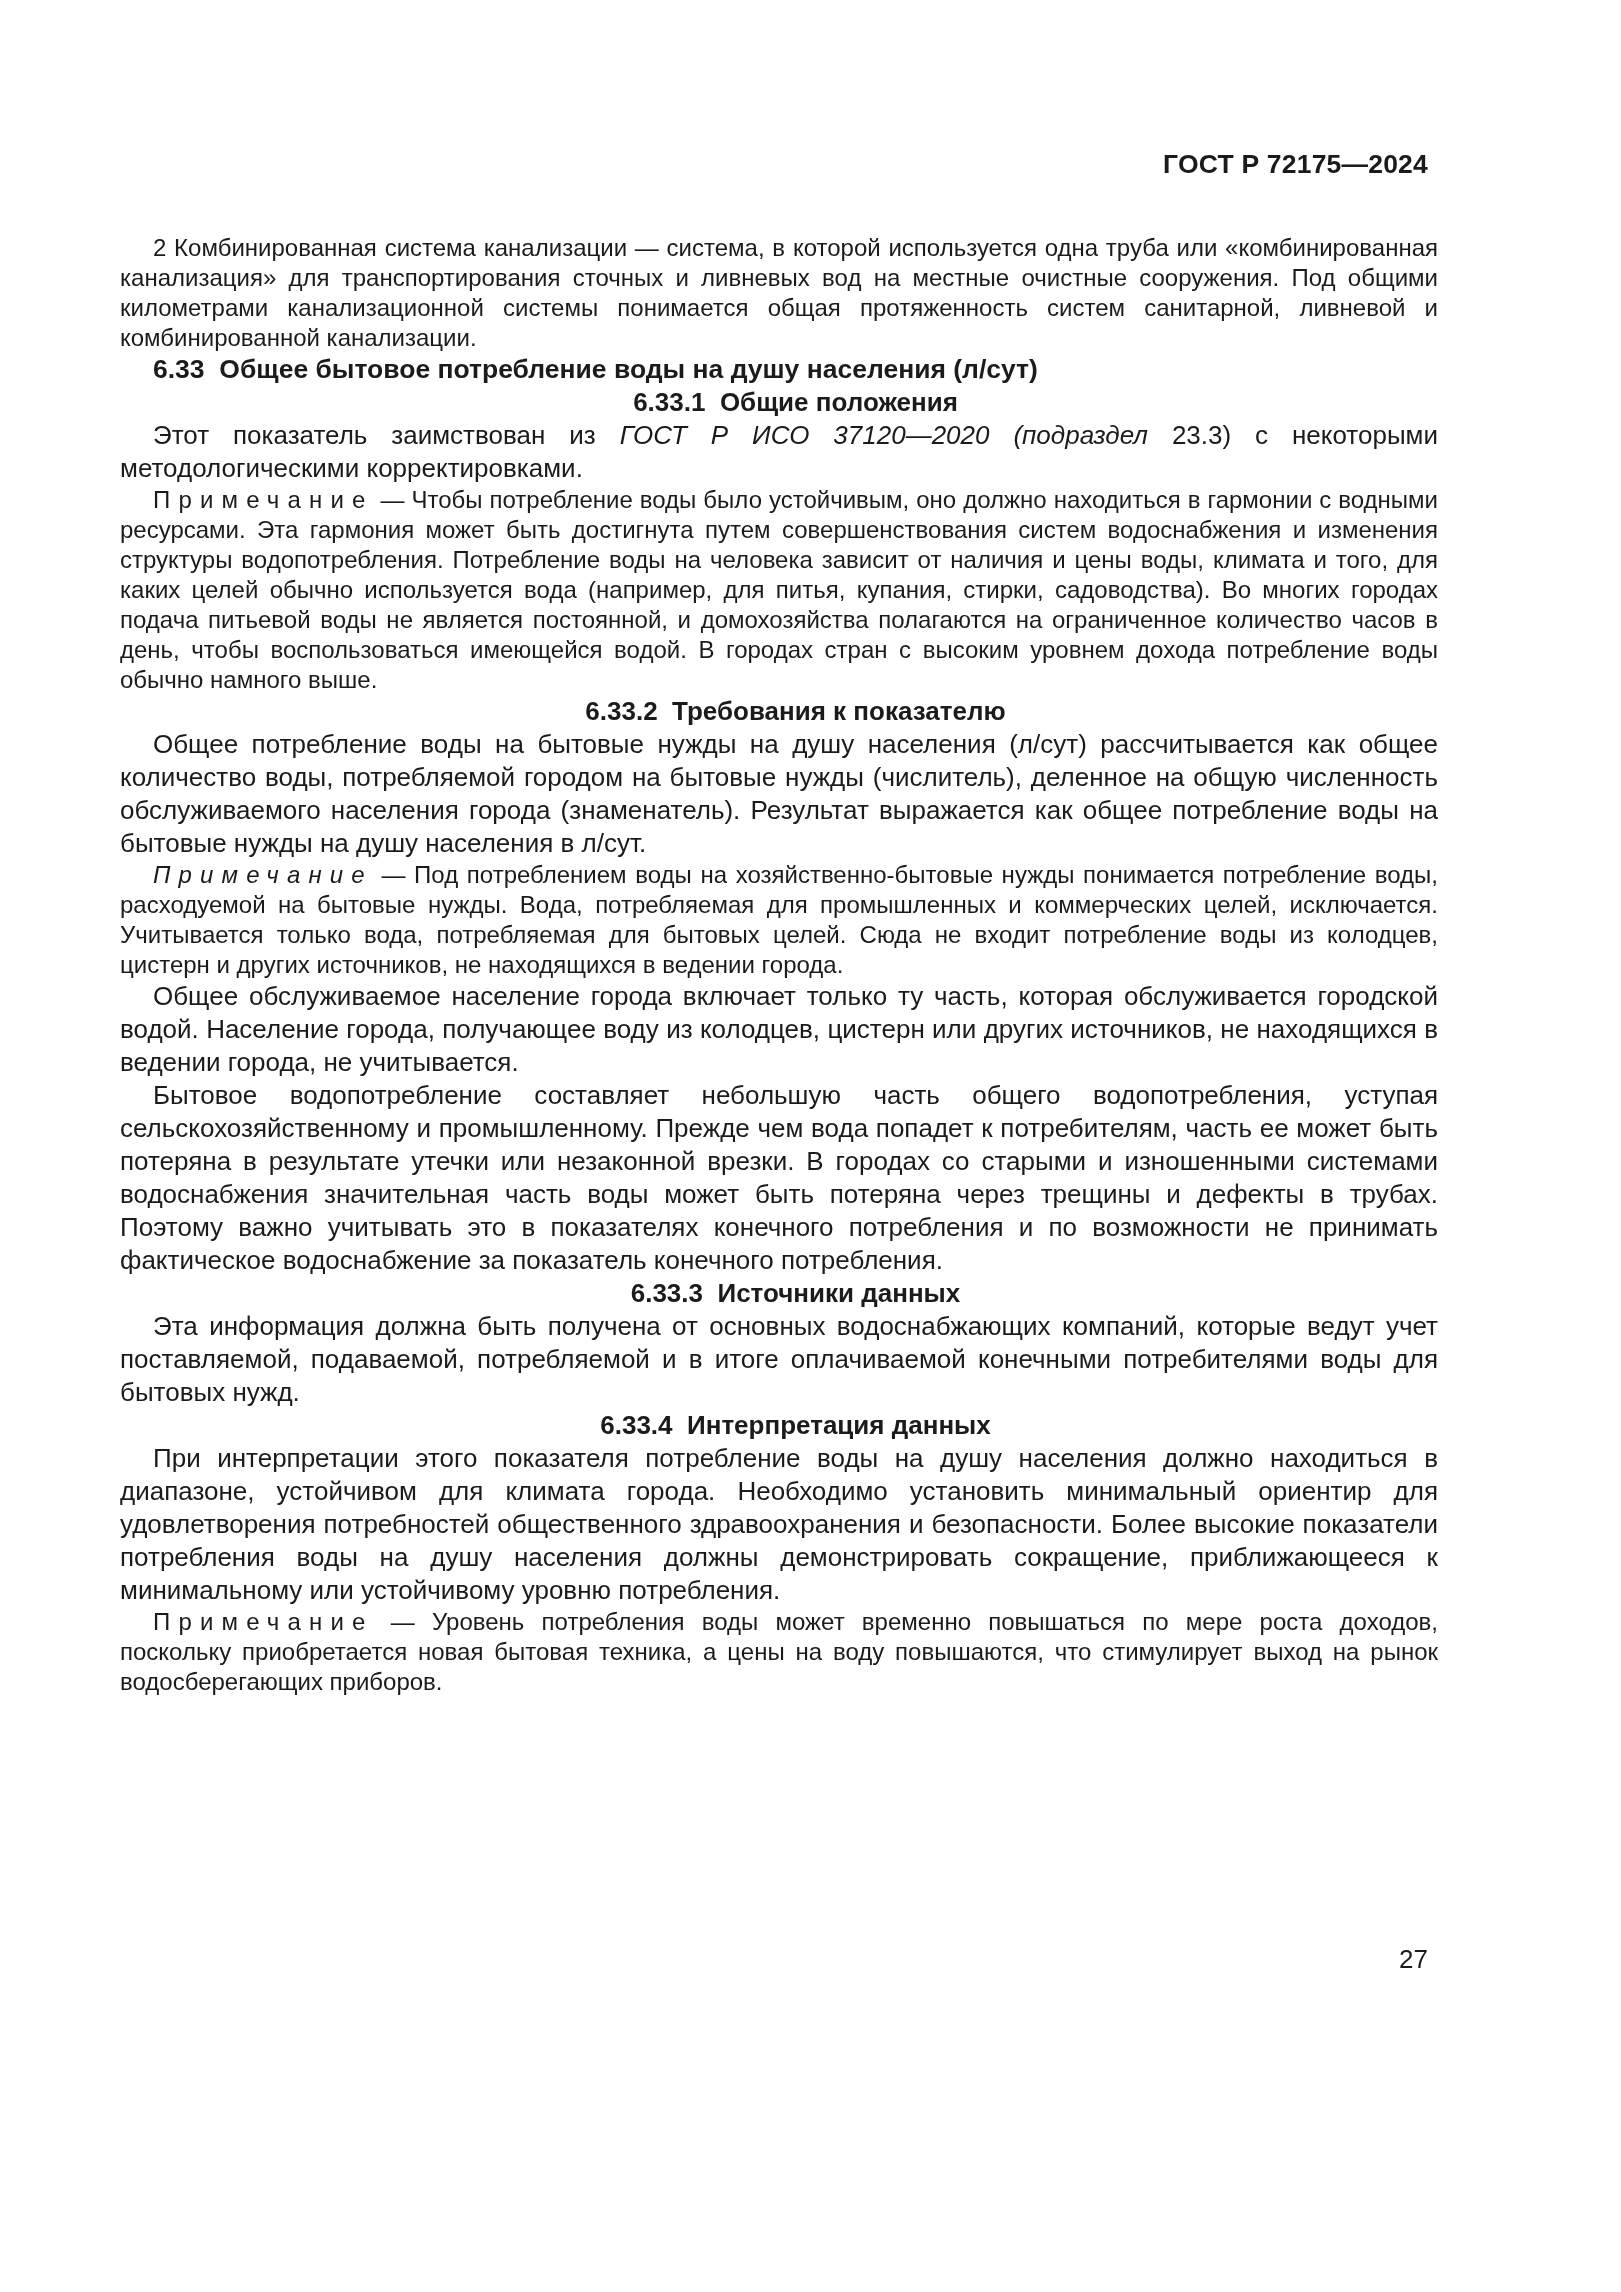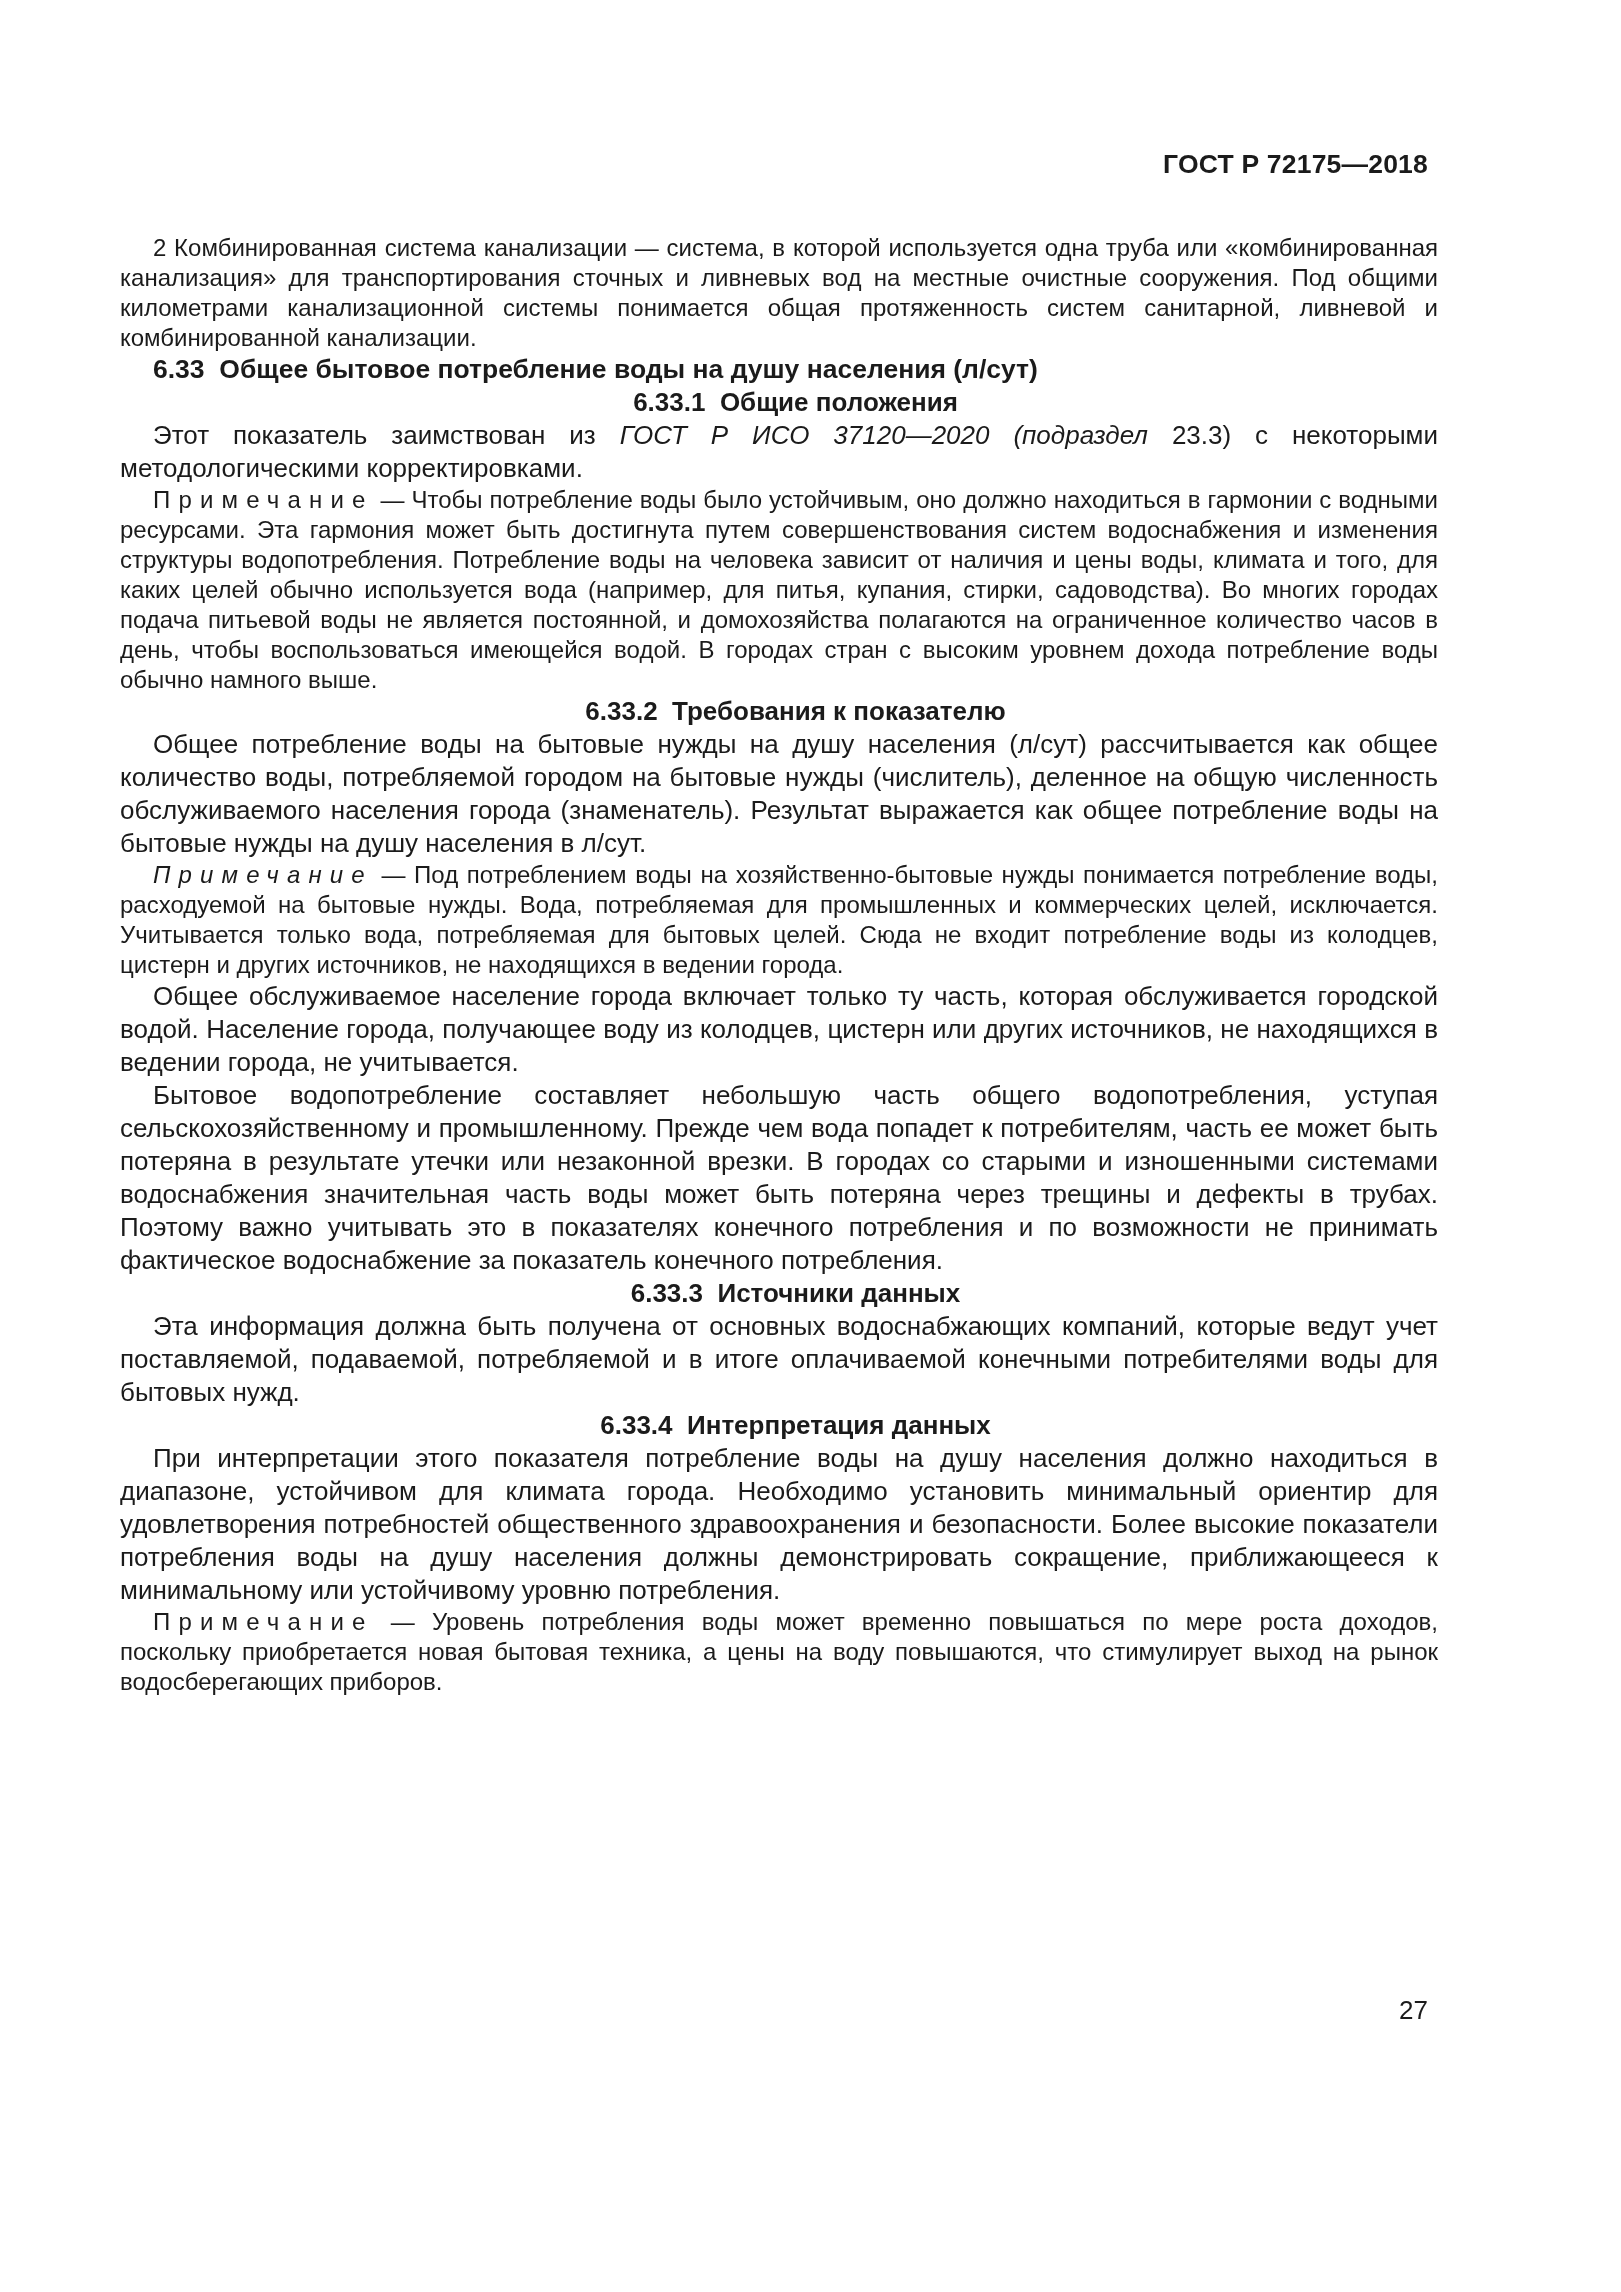--- a/index.html
+++ b/index.html
@@ -63,32 +63,32 @@
     margin-top: 5.9px;
     margin-bottom: 2px;
     text-align: center;
   }
   .content > :first-child { margin-top: 0; }
   .i   { font-style: italic; }
   .sp  { letter-spacing: 0.34em; }
   .isp { font-style: italic; letter-spacing: 0.34em; }
   .page-number {
     position: absolute;
-    top: 1995px;
+    top: 1944px;
     right: 193px;
     font-size: 26px;
   }
 </style>
 </head>
 <body>
 
 <div class="page">
 
   <div class="running-header">
-    <span>ГОСТ Р 72175—2018</span>
+    <span>ГОСТ Р 72175—2024</span>
   </div>
 
   <main class="content">
       <p class="note"><span>2 Комбинированная система канализации — система, в которой используется одна труба или «комбинированная канализация» для транспортирования сточных и ливневых вод на местные очистные сооружения. Под общими километрами канализационной системы понимается общая протяженность систем санитарной, ливневой и комбинированной канализации.</span></p>
       <p class="h1"><span>6.33&nbsp;&nbsp;Общее бытовое потребление воды на душу населения (л/сут)</span></p>
       <p class="h2"><span>6.33.1&nbsp;&nbsp;Общие положения</span></p>
       <p class="para"><span>Этот показатель заимствован из </span><span class="i">ГОСТ Р ИСО 37120—2020</span><span> </span><span class="i">(подраздел</span><span> 23.3) с некоторыми методологическими корректировками.</span></p>
       <p class="note"><span class="sp">Примечание</span><span>&nbsp;— Чтобы потребление воды было устойчивым, оно должно находиться в гармонии с водными ресурсами. Эта гармония может быть достигнута путем совершенствования систем водоснабжения и изменения структуры водопотребления. Потребление воды на человека зависит от наличия и цены воды, климата и того, для каких целей обычно используется вода (например, для питья, купания, стирки, садоводства). Во многих городах подача питьевой воды не является постоянной, и домохозяйства полагаются на ограниченное количество часов в день, чтобы воспользоваться имеющейся водой. В городах стран с высоким уровнем дохода потребление воды обычно намного выше.</span></p>
       <p class="h2"><span>6.33.2&nbsp;&nbsp;Требования к показателю</span></p>
       <p class="para"><span>Общее потребление воды на бытовые нужды на душу населения (л/сут) рассчитывается как общее количество воды, потребляемой городом на бытовые нужды (числитель), деленное на общую численность обслуживаемого населения города (знаменатель). Результат выражается как общее потребление воды на бытовые нужды на душу населения в л/сут.</span></p>

